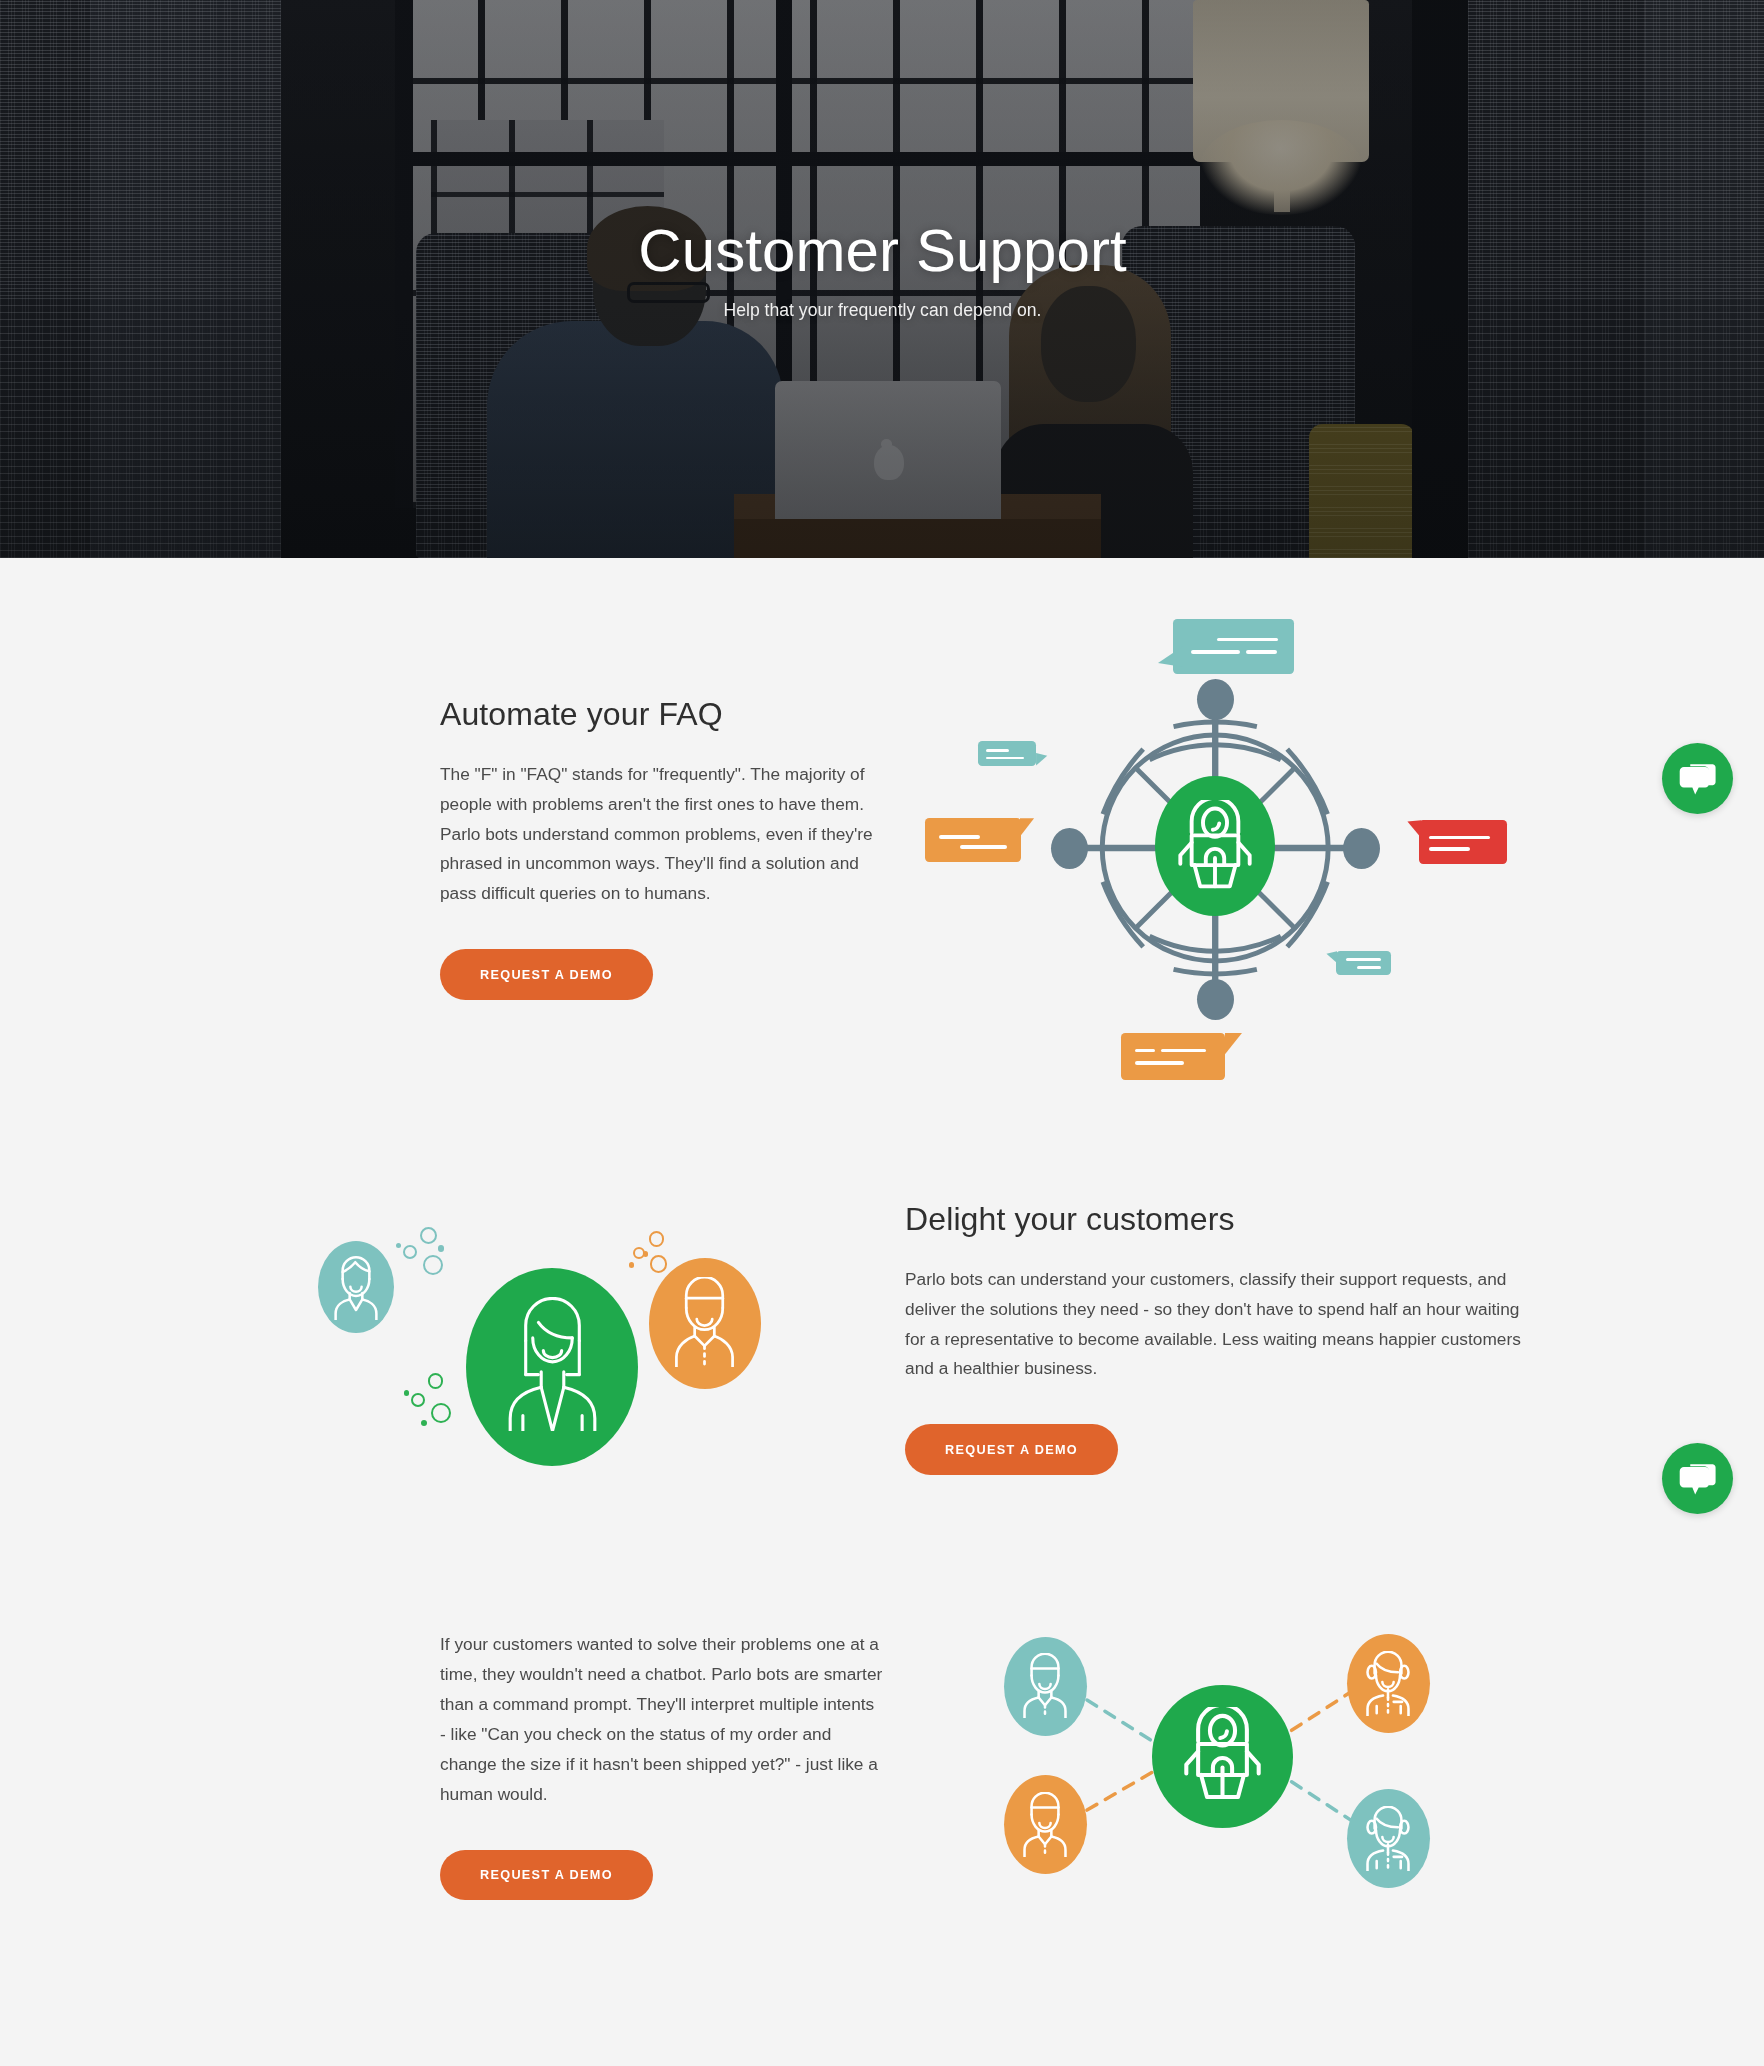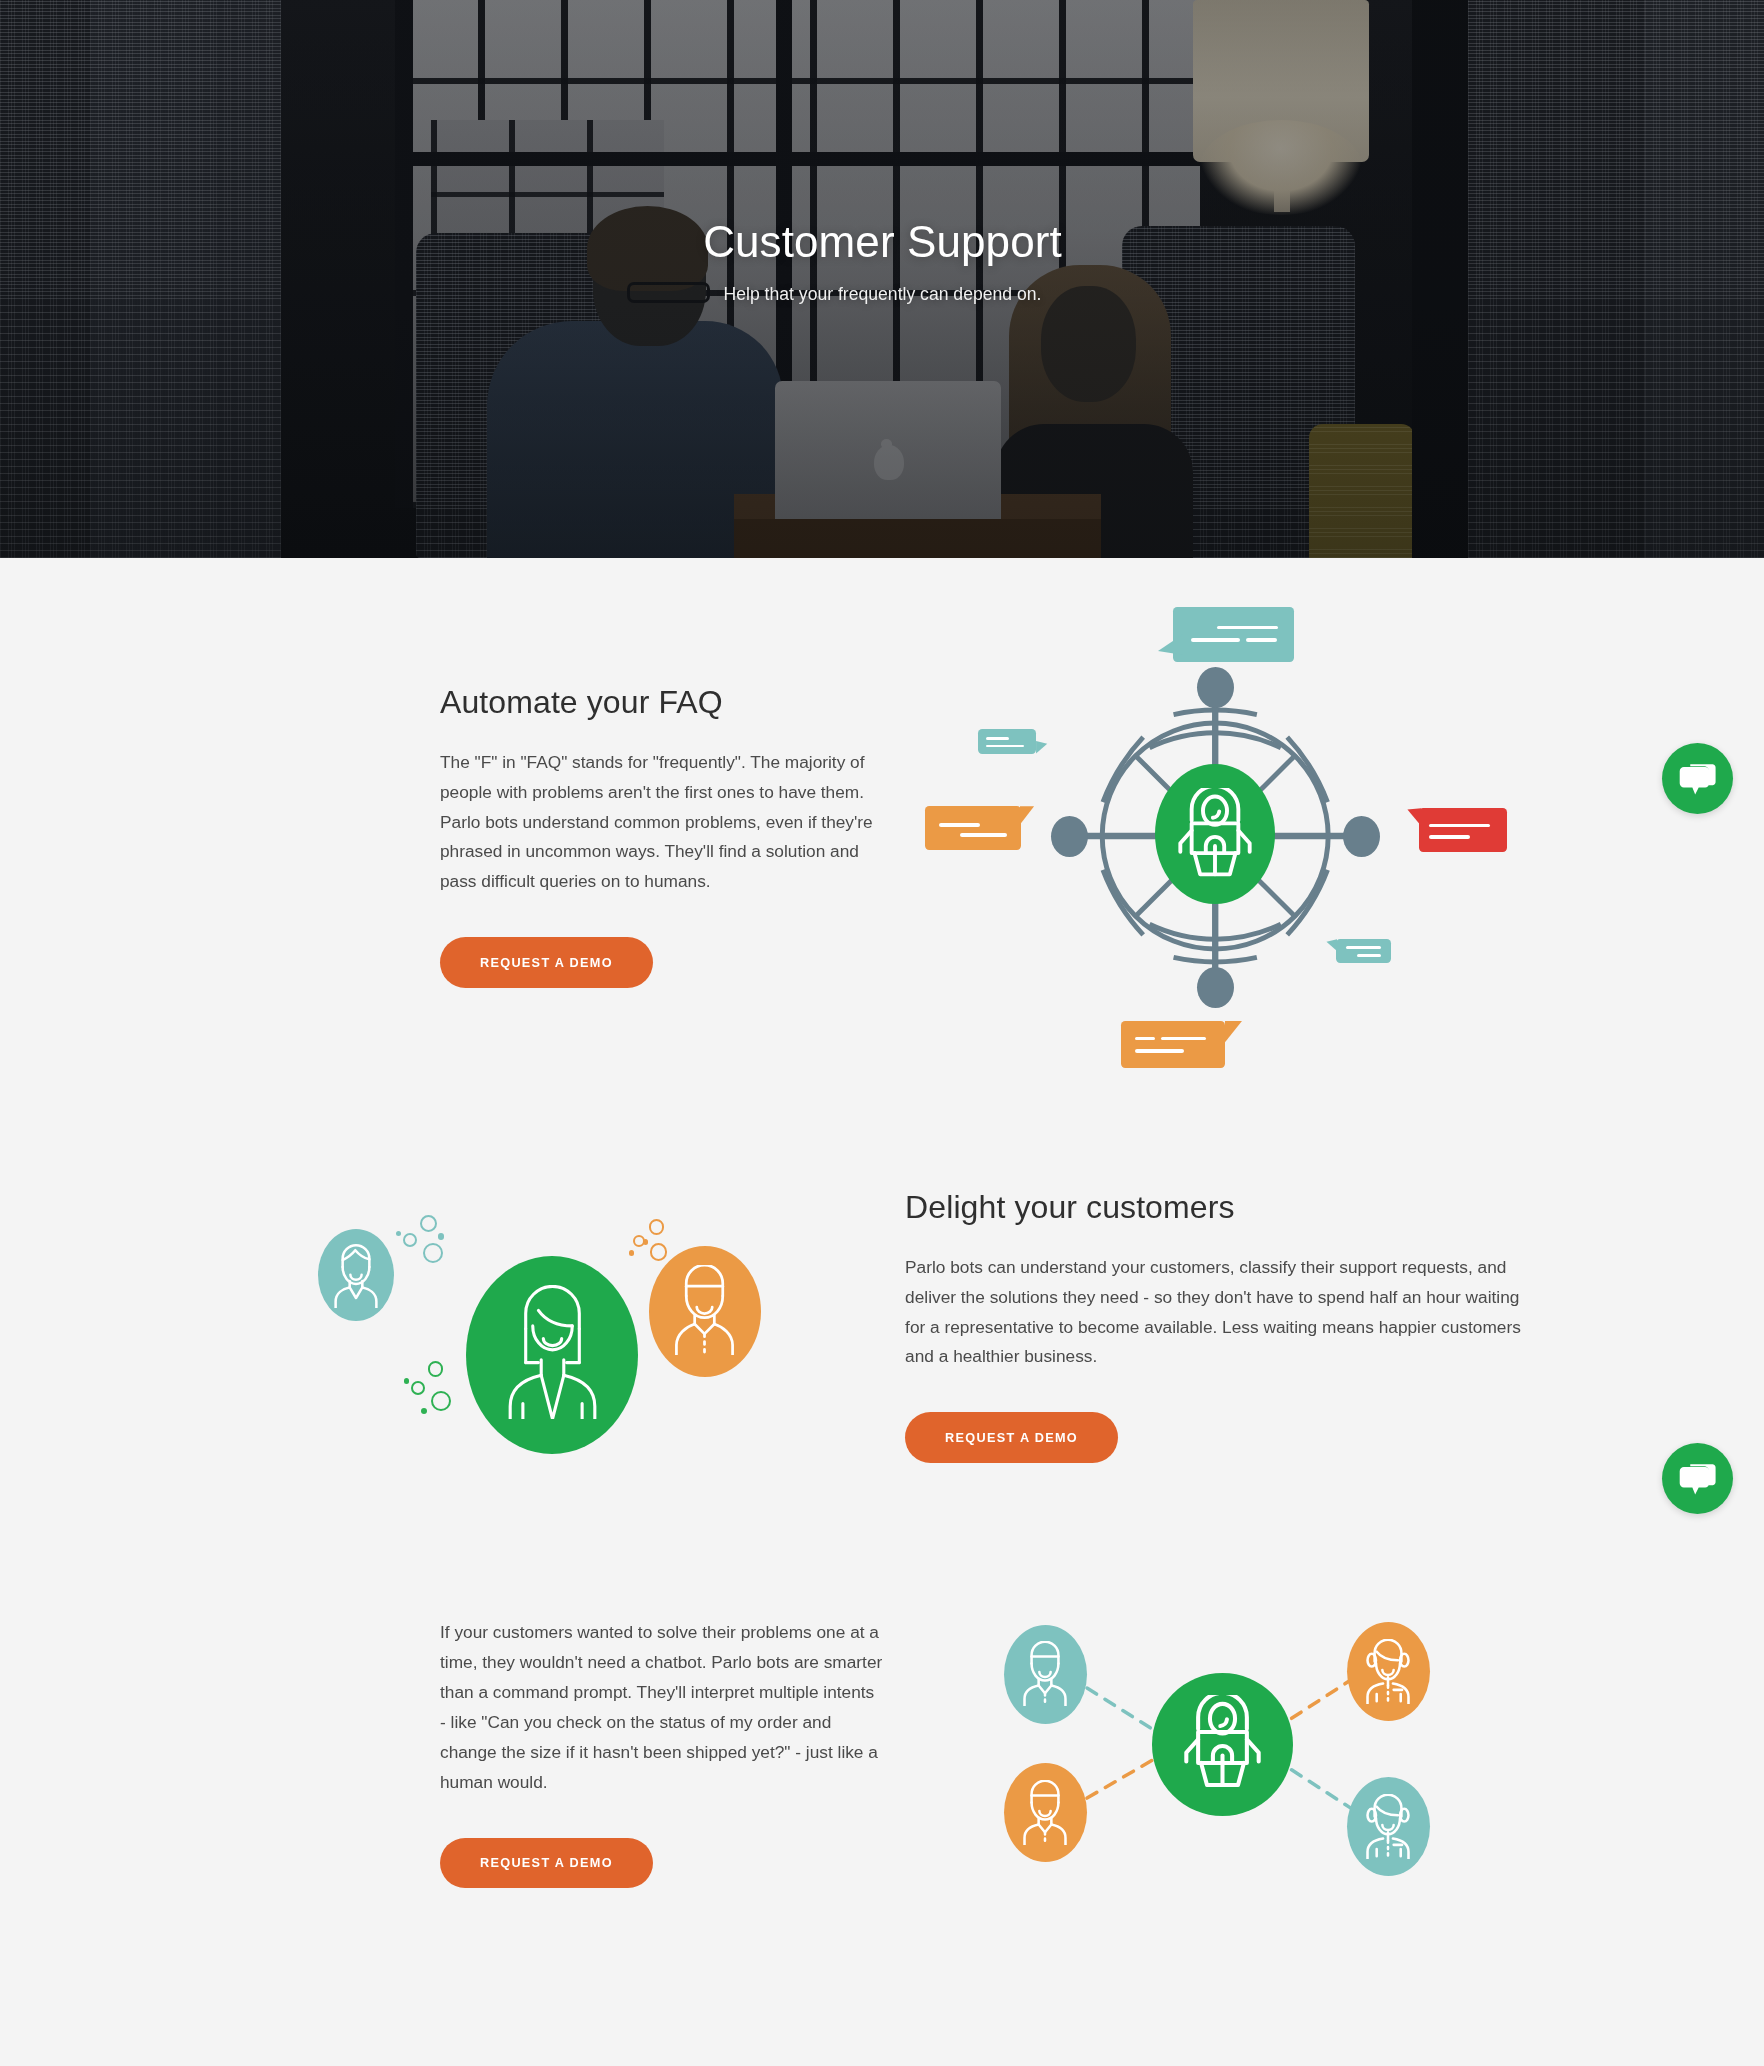--- a/index.html
+++ b/index.html
@@ -177,39 +177,39 @@
   .hero-dim {
     position:absolute; inset:0;
     background:linear-gradient(180deg, rgba(10,12,16,.42) 0%, rgba(10,12,16,.50) 55%, rgba(8,10,13,.62) 100%);
   }
 
   .hero-copy {
     position:absolute; left:0; right:0; top:219px;
     text-align:center; color:#ffffff;
   }
   .hero-title {
-    font-size:44px; font-weight:300; letter-spacing:0.1px;
+    font-size:60px; font-weight:300; letter-spacing:0.1px;
     line-height:1.05; color:#fff;
     text-shadow:0 0.7px 10px rgba(0,0,0,.30);
   }
   .hero-sub {
     margin-top:18.4px;
     font-size:17.6px; font-weight:400; color:#f0f0f0;
     text-shadow:0 0.7px 7px rgba(0,0,0,.35);
   }
 
   
   .content { position:relative; width:1765px; background:#f4f4f4; }
 
   .row {
     position:relative;
     width:1327px; margin:0 auto;
     display:flex; align-items:center;
   }
-  .row.r1 { padding-top:45px;justify-content:space-between; }
+  .row.r1 { padding-top:57px;justify-content:space-between; }
   .row.r2 { padding-top:116px; }
   .row.r3 { padding-top:124px; padding-bottom:99px; }
 
   .col-text { width:50%; }
   .col-art  { width:50%; display:flex; justify-content:center; align-items:center; }
 
   .sec-title {
     font-size:32px; font-weight:300; color:#2f2f2f;
     letter-spacing:0.1px; line-height:1.15;
   }

